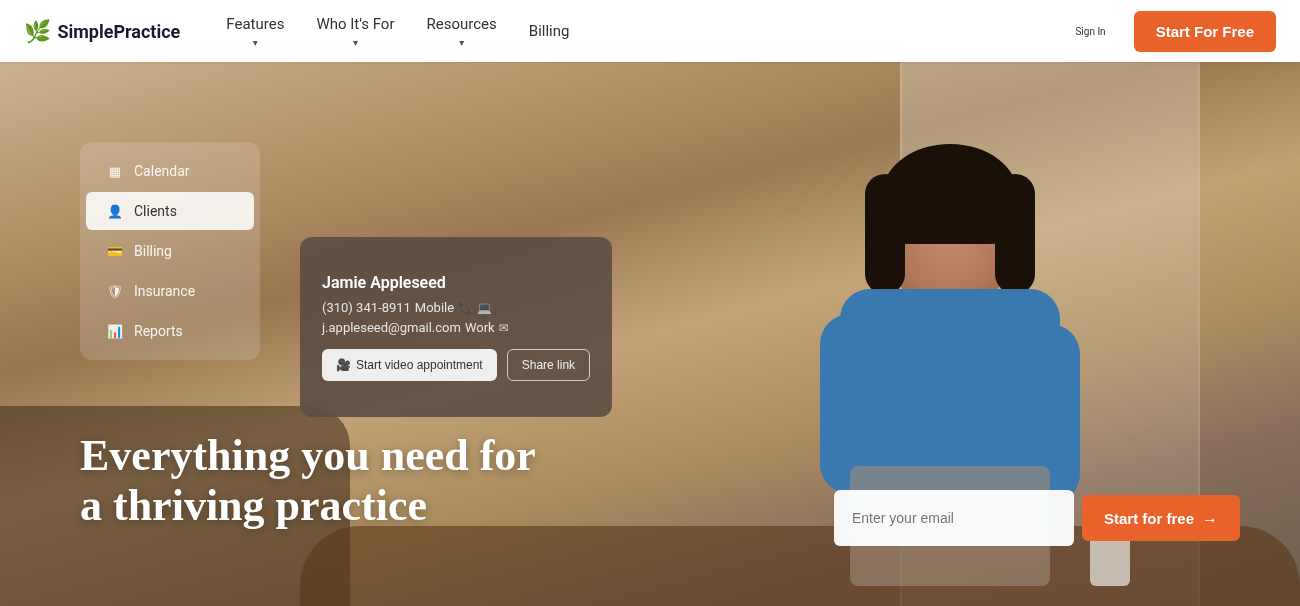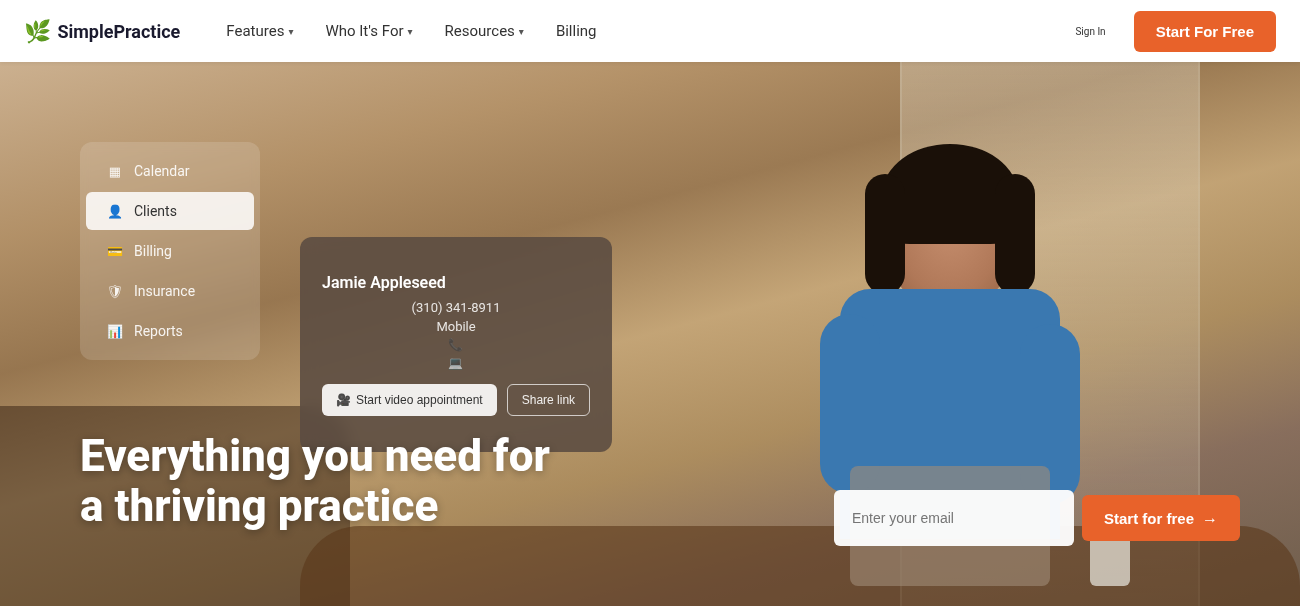--- a/index.html
+++ b/index.html
@@ -40,20 +40,21 @@
     .nav-item {
       display: flex;
       align-items: center;
       gap: 4px;
       padding: 8px 14px;
       font-size: 15px;
       color: #333;
       cursor: pointer;
       border-radius: 4px;
       white-space: nowrap;
+      flex-direction: column;
     }
     .chevron {
       font-size: 10px;
       color: #555;
     }
     .nav-right {
       display: flex;
       align-items: center;
       gap: 16px;
     }
@@ -150,21 +151,20 @@
       font-weight: 600;
       margin-bottom: 8px;
     }
     .client-info-row {
       font-size: 13px;
       color: rgba(255,255,255,0.85);
       margin-bottom: 5px;
       display: flex;
       align-items: center;
       gap: 4px;
-      flex-direction: column;
     }
     .client-info-icon {
       font-size: 12px;
       opacity: 0.8;
     }
     .card-actions {
       display: flex;
       gap: 10px;
       margin-top: 14px;
     }
@@ -196,20 +196,21 @@
       left: 80px;
       max-width: 580px;
     }
     .hero-headline {
       font-size: 44px;
       font-weight: 800;
       color: #fff;
       line-height: 1.15;
       margin-bottom: 14px;
       text-shadow: 0 2px 8px rgba(0,0,0,0.3);
+      font-family: Liberation Serif, serif;
     }
     .hero-subtext {
       font-size: 16px;
       color: rgba(255,255,255,0.88);
       text-shadow: 0 1px 4px rgba(0,0,0,0.3);
     }
 
     
     .email-cta {
       position: absolute;
@@ -332,20 +333,25 @@
     </div>
   </div>
 
   <div class="client-card">
     <div class="client-name">Jamie Appleseed</div>
     <div class="client-info-row">
       <span>(310) 341-8911</span>
       <span>Mobile</span>
       <span class="client-info-icon">📞</span>
       <span class="client-info-icon">💻</span>
+    </div>
+    <div class="client-info-row">
+      <span>j.appleseed@gmail.com</span>
+      <span>Work</span>
+      <span class="client-info-icon">✉</span>
     </div>
     <div class="card-actions">
       <button class="card-btn card-btn-video">
         <span>🎥</span>
         <span>Start video appointment</span>
       </button>
       <button class="card-btn card-btn-share">
         <span>Share link</span>
       </button>
     </div>

